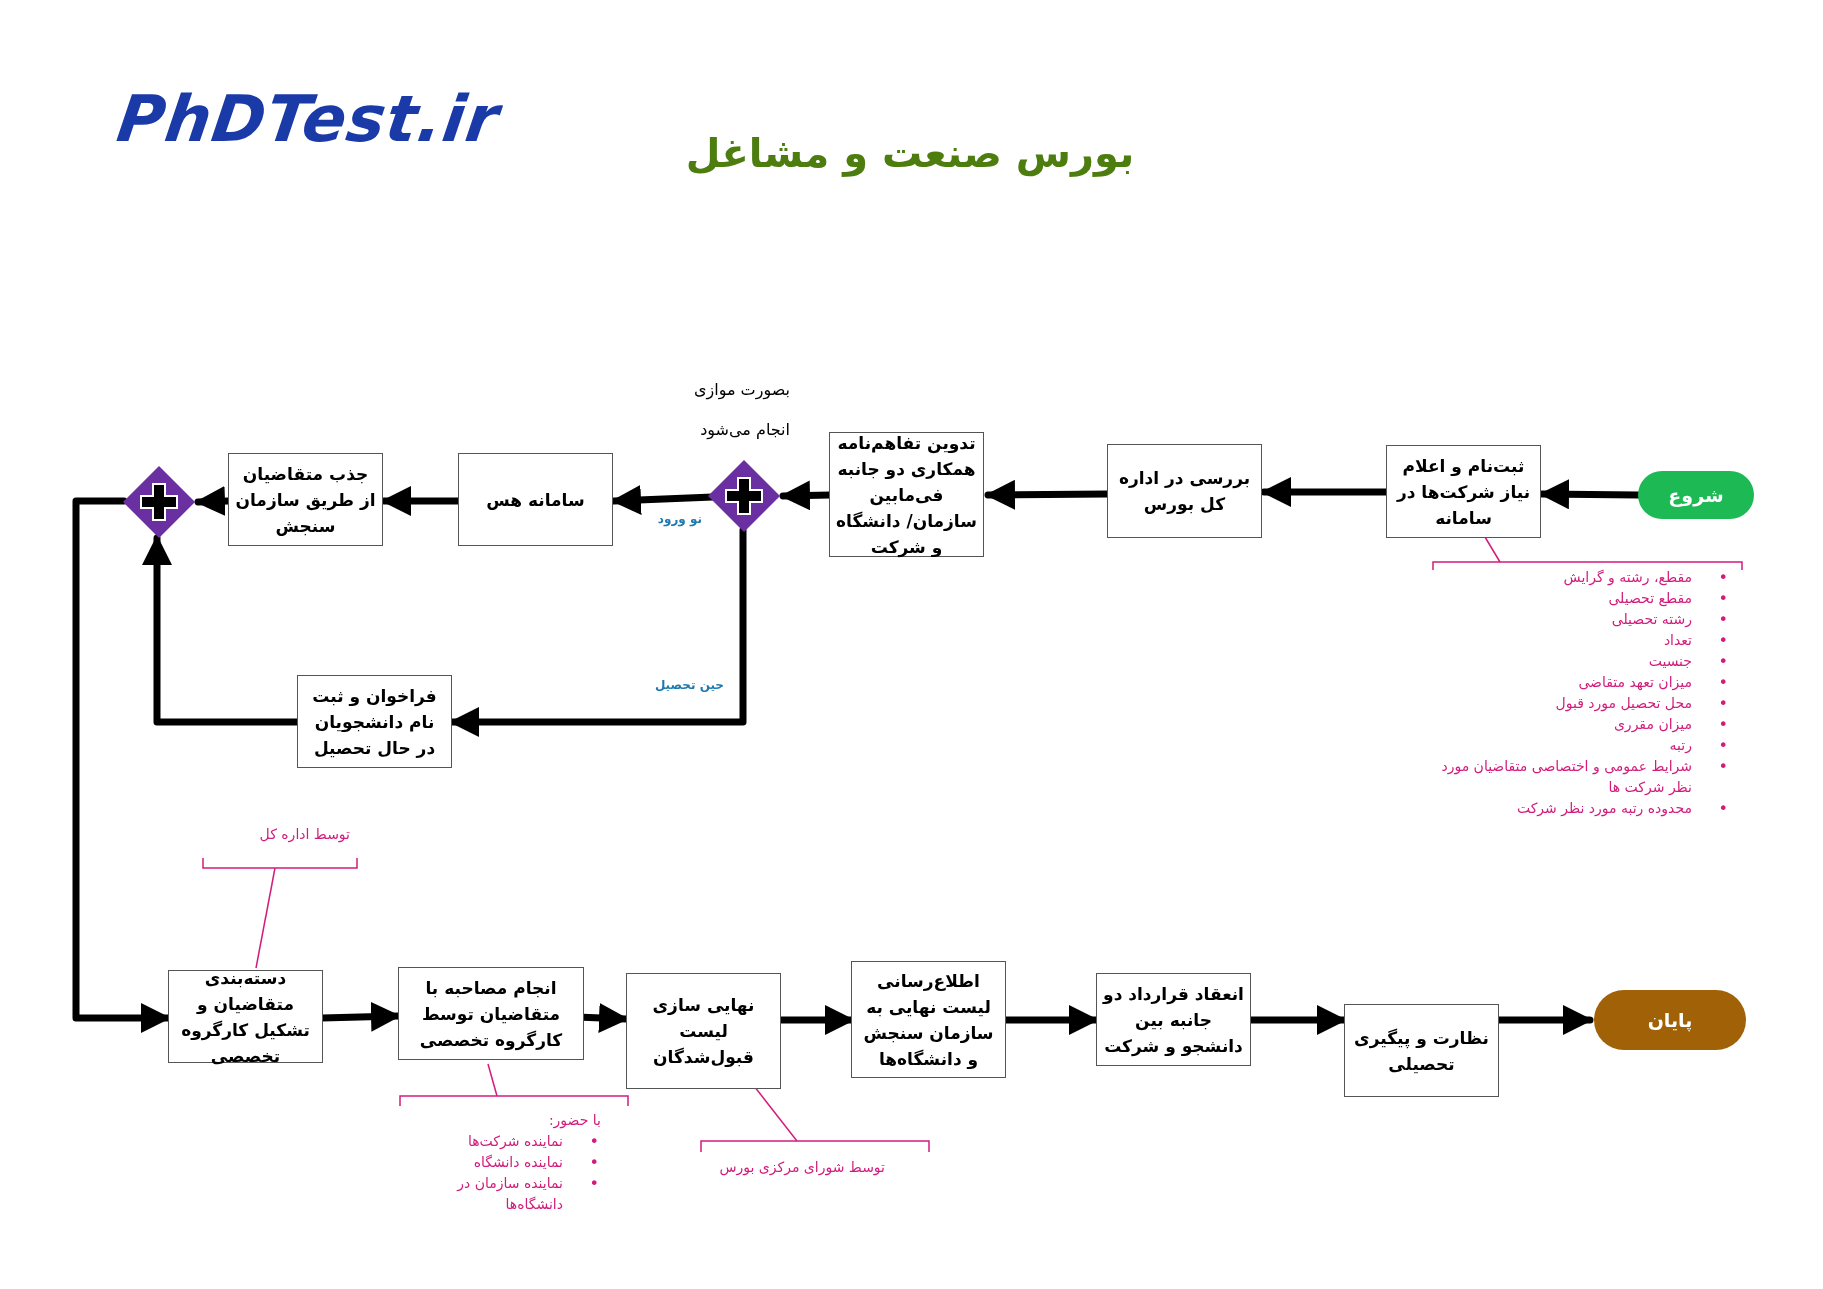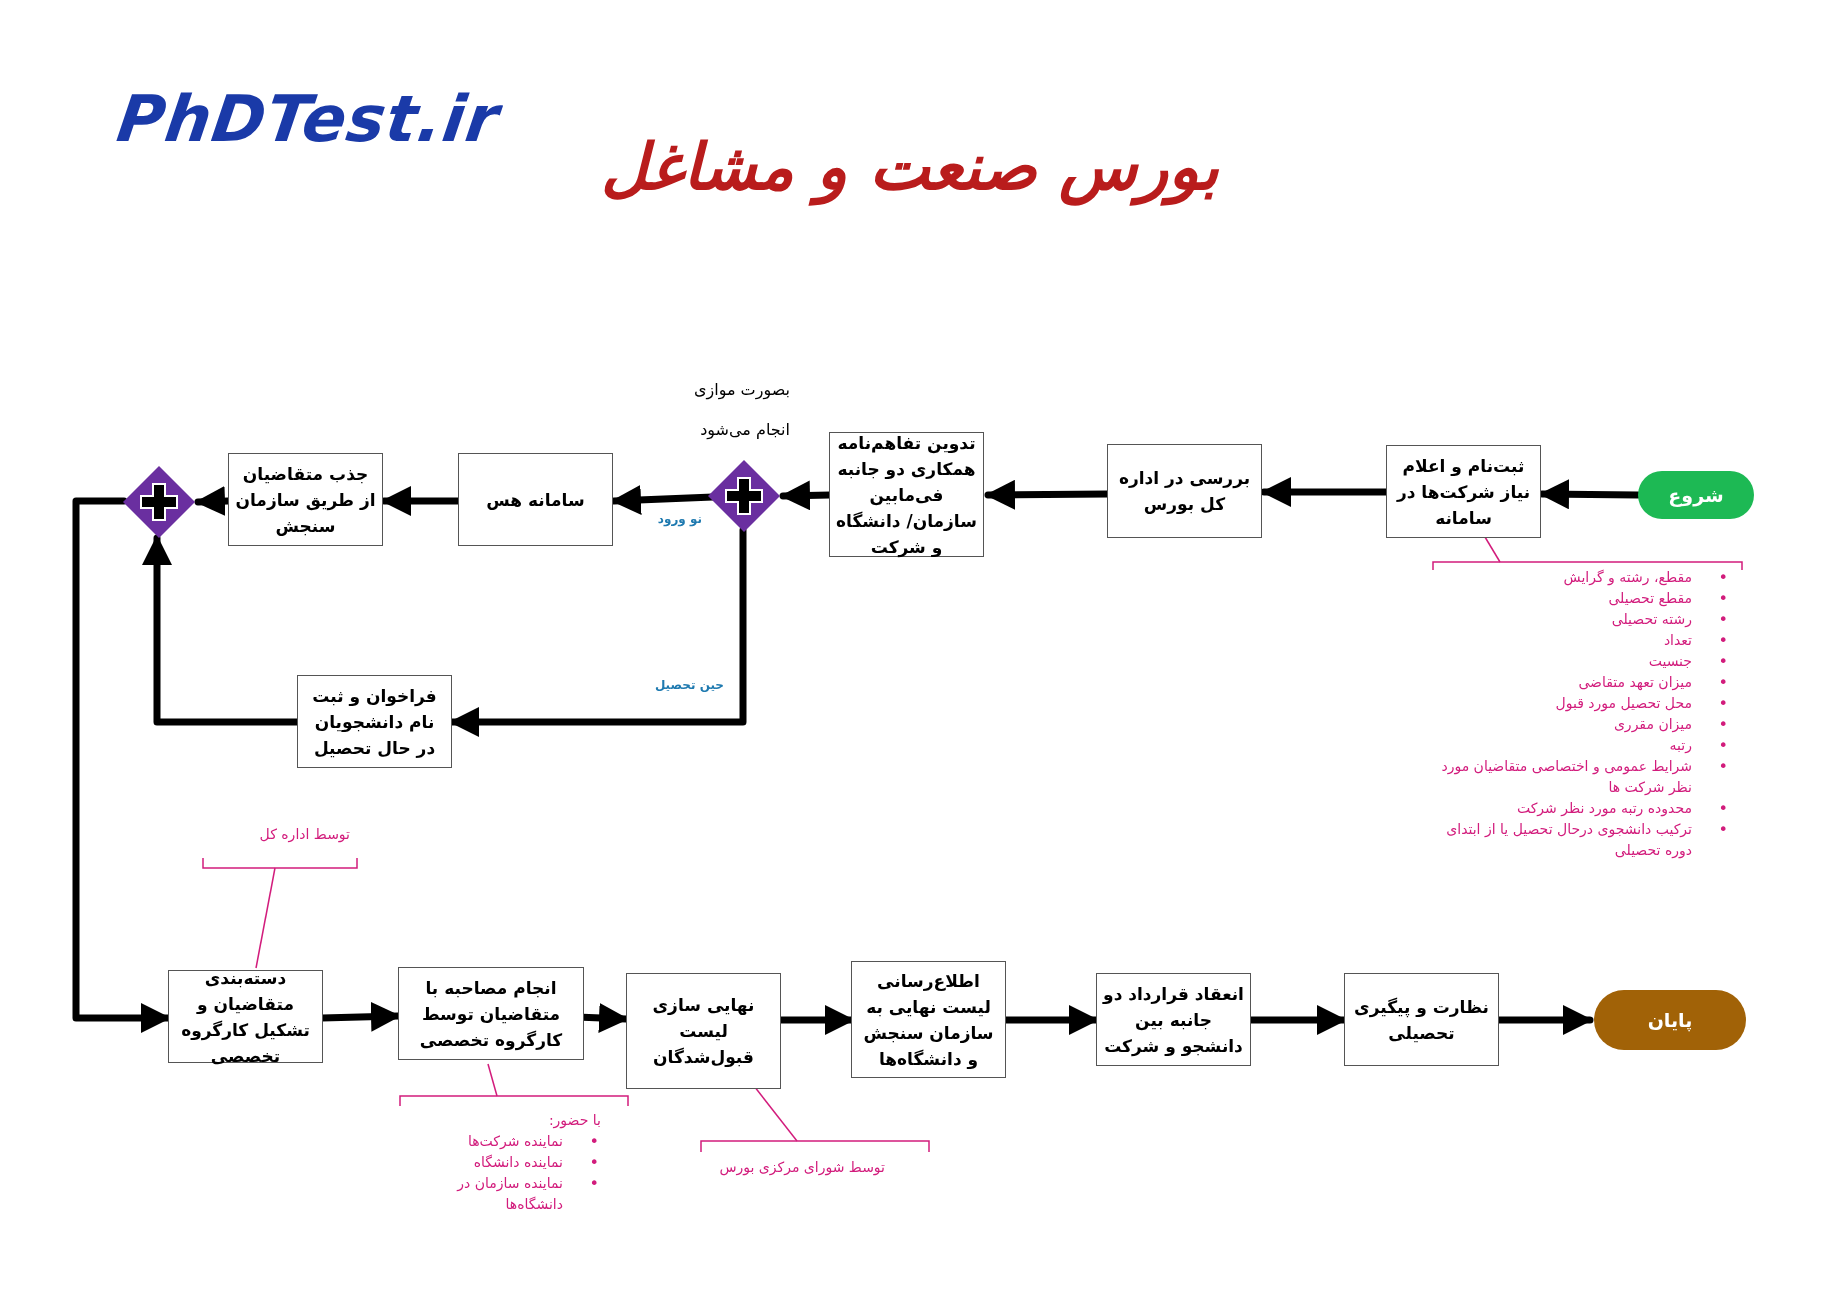--- a/index.html
+++ b/index.html
@@ -1,18 +1,18 @@
 <!DOCTYPE html>
 <html><head>
 <meta charset="utf-8">
 <style>
   html, body { margin:0; padding:0; background:#ffffff; }
   body { width:1823px; height:1289px; position:relative; overflow:hidden; font-family:"DejaVu Sans", sans-serif; }
   .logo { position:absolute; left:118px; top:82px; font-family:"DejaVu Sans", sans-serif; font-weight:bold; font-style:italic; font-size:64px; color:#1a3aa8; letter-spacing:1px; transform:skewX(-8deg); }
-  .title { position:absolute; left:600px; top:130px; width:620px; text-align:center; direction:rtl; font-family:"DejaVu Sans", sans-serif; font-weight:bold; font-size:64px; color:#b91c1c;font-style:italic; }
+  .title { position:absolute; left:600px; top:130px; width:620px; text-align:center; direction:rtl; font-family:"DejaVu Sans", sans-serif; font-weight:bold; font-size:40px; color:#4d7c0f; }
   svg.wires { position:absolute; left:0; top:0; }
   .box { position:absolute; box-sizing:border-box; border:1.5px solid #555; background:#fff; display:flex; align-items:center; justify-content:center; text-align:center; direction:rtl; font-weight:bold; font-size:17px; line-height:26px; color:#000; padding:4px 6px; }
   .oval { position:absolute; box-sizing:border-box; border-radius:32px; display:flex; align-items:center; justify-content:center; color:#fff; font-weight:bold; font-size:19px; direction:rtl; }
   .note { position:absolute; direction:rtl; text-align:right; color:#d21c7c; font-size:14px; line-height:21px; }
   .note ul { margin:0; padding:0; list-style:none; }
   .note li { position:relative; padding-right:38px; }
   .note li::before { content:"•"; position:absolute; right:2px; top:0; color:#d21c7c; font-size:16px; }
   .lbl { position:absolute; direction:rtl; font-size:16px; color:#000; }
   .blue { color:#1f7ab0; font-weight:bold; font-size:12px; }
 </style>
@@ -109,21 +109,21 @@
 </div>
 <div class="box" style="left:626px;top:973px;width:155px;height:116px;">
   <span>نهایی سازی لیست قبول‌شدگان</span>
 </div>
 <div class="box" style="left:851px;top:961px;width:155px;height:117px;">
   <span>اطلاع‌رسانی لیست نهایی به سازمان سنجش و دانشگاه‌ها</span>
 </div>
 <div class="box" style="left:1096px;top:973px;width:155px;height:93px;">
   <span>انعقاد قرارداد دو جانبه بین دانشجو و شرکت</span>
 </div>
-<div class="box" style="left:1344px;top:973px;width:155px;height:93px;align-items:center;">
+<div class="box" style="left:1344px;top:1004px;width:155px;height:93px;align-items:center;">
   <span>نظارت و پیگیری تحصیلی</span>
 </div>
 
 <div class="lbl" style="left:690px;top:380px;width:100px;text-align:right;">بصورت موازی</div>
 <div class="lbl" style="left:690px;top:420px;width:100px;text-align:right;">انجام می‌شود</div>
 <div class="lbl blue" style="left:632px;top:512px;width:70px;text-align:right;">نو ورود</div>
 <div class="lbl blue" style="left:620px;top:678px;width:104px;text-align:right;">حین تحصیل</div>
 
 <div class="note" style="left:1430px;top:567px;width:300px;">
   <ul>
@@ -131,21 +131,20 @@
     <li>مقطع تحصیلی</li>
     <li>رشته تحصیلی</li>
     <li>تعداد</li>
     <li>جنسیت</li>
     <li>میزان تعهد متقاضی</li>
     <li>محل تحصیل مورد قبول</li>
     <li>میزان مقرری</li>
     <li>رتبه</li>
     <li>شرایط عمومی و اختصاصی متقاضیان مورد نظر شرکت ها</li>
     <li>محدوده رتبه مورد نظر شرکت</li>
-    <li>ترکیب دانشجوی درحال تحصیل یا از ابتدای دوره تحصیلی</li>
   </ul>
 </div>
 
 <div class="note" style="left:230px;top:824px;width:120px;">
   <span>توسط اداره کل</span>
 </div>
 
 <div class="note" style="left:440px;top:1110px;width:145px;margin-left:16px;">
   <div>با حضور:</div>
   <ul style="padding-right:0;">

